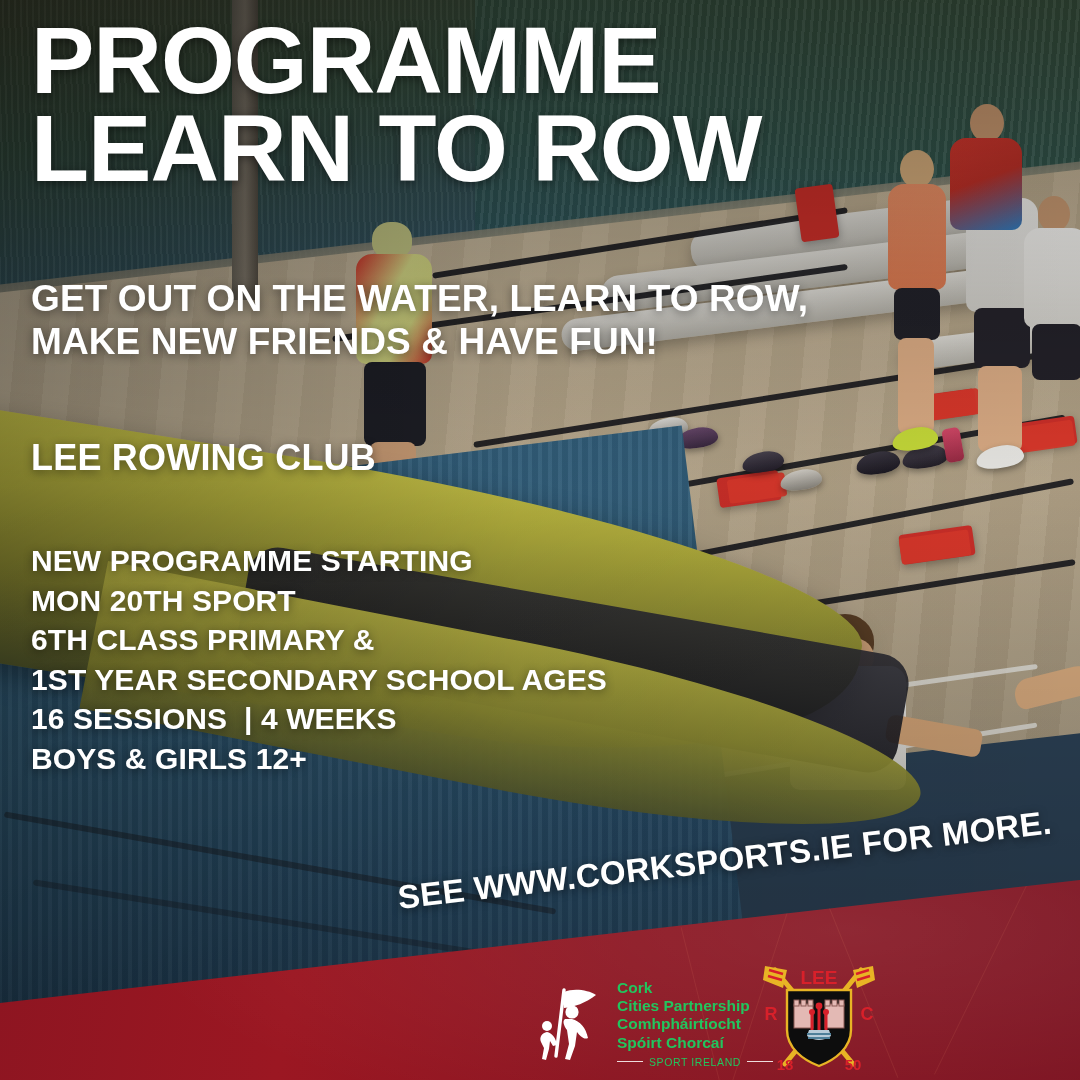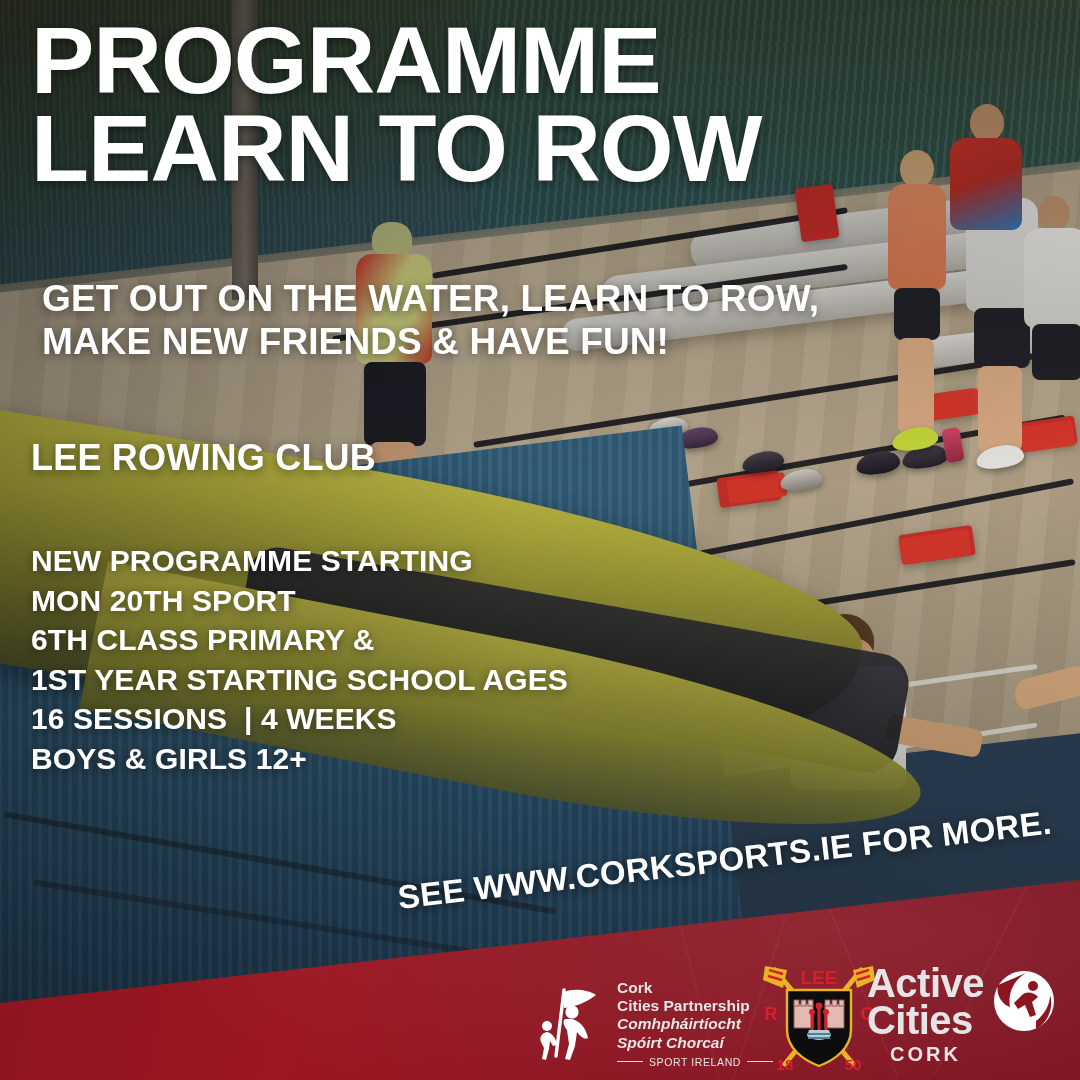--- a/index.html
+++ b/index.html
@@ -123,21 +123,21 @@
 
   #headline{
     left:31px;top:16px;width:1000px;
     font-size:95px;line-height:.93;font-weight:700;
     letter-spacing:-1px;
   }
   #headline .hl{display:block;}
 
   #subtitle{
     left:31px;top:277px;width:900px;
-    font-size:37px;line-height:1.17;font-weight:700;letter-spacing:.1px;margin-left:11px;
+    font-size:37px;line-height:1.17;font-weight:700;letter-spacing:.1px;
   }
   #subtitle .sl{display:block;}
 
   #club{
     left:31px;top:437px;
     font-size:36px;font-weight:700;letter-spacing:.2px;
   }
 
   #details{
     left:31px;top:541px;width:900px;
@@ -156,27 +156,27 @@
   
   #banner{
     position:absolute;left:0;bottom:0;width:100%;height:215px;
     background:
       radial-gradient(120% 180% at 78% 30%, rgba(255,255,255,.09) 0%, rgba(255,255,255,0) 55%),
       linear-gradient(100deg,#8d1521 0%,#9b1722 28%,#8b1420 58%,#7c1220 100%);
     clip-path:polygon(0 calc(100% - 77px), 100% calc(100% - 200px), 100% 100%, 0 100%);
   }
   #banner .facet{position:absolute;background:rgba(255,170,120,.10);}
 
-  .logo{position:absolute;color:#e5e5e5;}
+  .logo{position:absolute;color:#22c55e;}
 
   
   #logo-csp{left:534px;bottom:12px;display:flex;align-items:center;gap:11px;}
   #csp-mark{width:72px;height:76px;position:relative;flex:0 0 auto;}
   #csp-text{font-size:15.5px;line-height:1.17;font-weight:700;}
-  #csp-text .ga{font-weight:700;font-style:italic;}
+  #csp-text .ga{font-weight:700;}
   #csp-si{display:flex;align-items:center;gap:6px;margin-top:4px;font-size:10.5px;letter-spacing:.6px;font-weight:400;}
   #csp-si .rule{width:26px;height:1px;background:rgba(255,255,255,.85);display:block;}
 
   
   #logo-lee{left:757px;bottom:8px;width:124px;height:108px;}
 
   
   #logo-ac{right:24px;bottom:14px;display:flex;align-items:flex-start;gap:8px;}
   #ac-words{font-size:40px;line-height:.92;font-weight:700;letter-spacing:-.5px;}
   #ac-cork{font-size:20px;letter-spacing:3px;font-weight:700;text-align:center;margin-top:4px;}
@@ -317,21 +317,21 @@
     <span class="sl">GET OUT ON THE WATER, LEARN TO ROW,</span>
     <span class="sl">MAKE NEW FRIENDS &amp; HAVE FUN!</span>
   </div>
 
   <div class="txt" id="club">LEE ROWING CLUB</div>
 
   <div class="txt" id="details">
     <span class="dl">NEW PROGRAMME STARTING</span>
     <span class="dl">MON 20TH SPORT</span>
     <span class="dl">6TH CLASS PRIMARY &amp;</span>
-    <span class="dl">1ST YEAR STARTING SCHOOL AGES</span>
+    <span class="dl">1ST YEAR SECONDARY SCHOOL AGES</span>
     <span class="dl">16 SESSIONS  | 4 WEEKS</span>
     <span class="dl">BOYS &amp; GIRLS 12+</span>
   </div>
 
   <div id="weburl">SEE WWW.CORKSPORTS.IE FOR MORE.</div>
 
   <div id="banner">
     <div class="facet" style="left:760px;top:40px;width:1px;height:180px;transform:rotate(18deg);"></div>
     <div class="facet" style="left:860px;top:20px;width:1px;height:200px;transform:rotate(-22deg);"></div>
     <div class="facet" style="left:980px;top:10px;width:1px;height:210px;transform:rotate(26deg);"></div>
@@ -402,30 +402,14 @@
         <circle cx="69" cy="48" r="3" fill="#D8202A"></circle>
       </g>
       <text x="62" y="20" fill="#D8202A" font-family="Liberation Sans, sans-serif" font-size="19" font-weight="700" text-anchor="middle">LEE</text>
       <text x="14" y="56" fill="#D8202A" font-family="Liberation Sans, sans-serif" font-size="18" font-weight="700" text-anchor="middle">R</text>
       <text x="110" y="56" fill="#D8202A" font-family="Liberation Sans, sans-serif" font-size="18" font-weight="700" text-anchor="middle">C</text>
       <text x="28" y="106" fill="#D8202A" font-family="Liberation Sans, sans-serif" font-size="15" font-weight="700" text-anchor="middle">18</text>
       <text x="96" y="106" fill="#D8202A" font-family="Liberation Sans, sans-serif" font-size="15" font-weight="700" text-anchor="middle">50</text>
     </svg>
   </div>
 
-  <div class="logo" id="logo-ac">
-    <div>
-      <div id="ac-words">Active</div>
-      <div id="ac-words">Cities</div>
-      <div id="ac-cork">CORK</div>
-    </div>
-    <div id="ac-mark">
-      <svg viewBox="0 0 64 64" width="64" height="64" aria-hidden="true">
-        <circle cx="32" cy="32" r="30" fill="#fff"></circle>
-        <path d="M34 4 C20 12 16 26 18 38 C8 34 4 24 6 16" fill="#8D1521"></path>
-        <path d="M44 52 C52 46 58 36 58 26 C62 38 56 54 44 60 Z" fill="#8D1521"></path>
-        <circle cx="41" cy="17" r="5" fill="#8D1521"></circle>
-        <path d="M30 26 C34 22 42 23 46 28 L40 33 L44 46 L38 48 L33 36 L26 40 L22 34 Z" fill="#8D1521"></path>
-      </svg>
-    </div>
-  </div>
 
 </div>
 
 </body></html>

